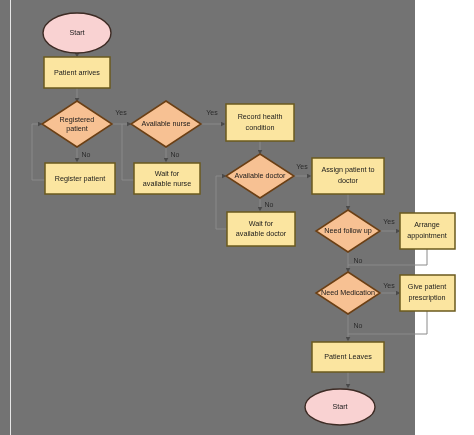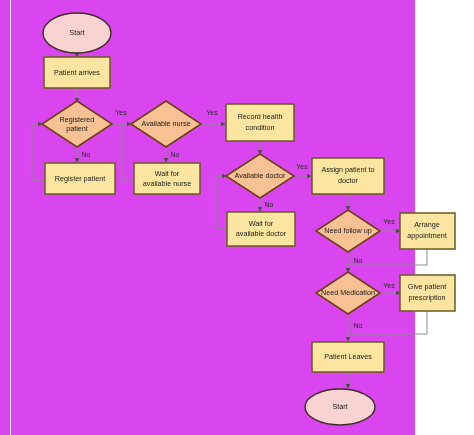--- a/index.html
+++ b/index.html
@@ -10,21 +10,21 @@
   body {
     width: 474px;
     height: 435px;
     overflow: hidden;
     font-family: "Liberation Sans", sans-serif;
   }
   #canvas {
     position: relative;
     width: 415px;
     height: 435px;
-    background: #d946ef;
+    background: #737373;
   }
   svg#flow {
     position: absolute;
     top: 0;
     left: 0;
     width: 474px;
     height: 435px;
     display: block;
   }
   .shape-text {

